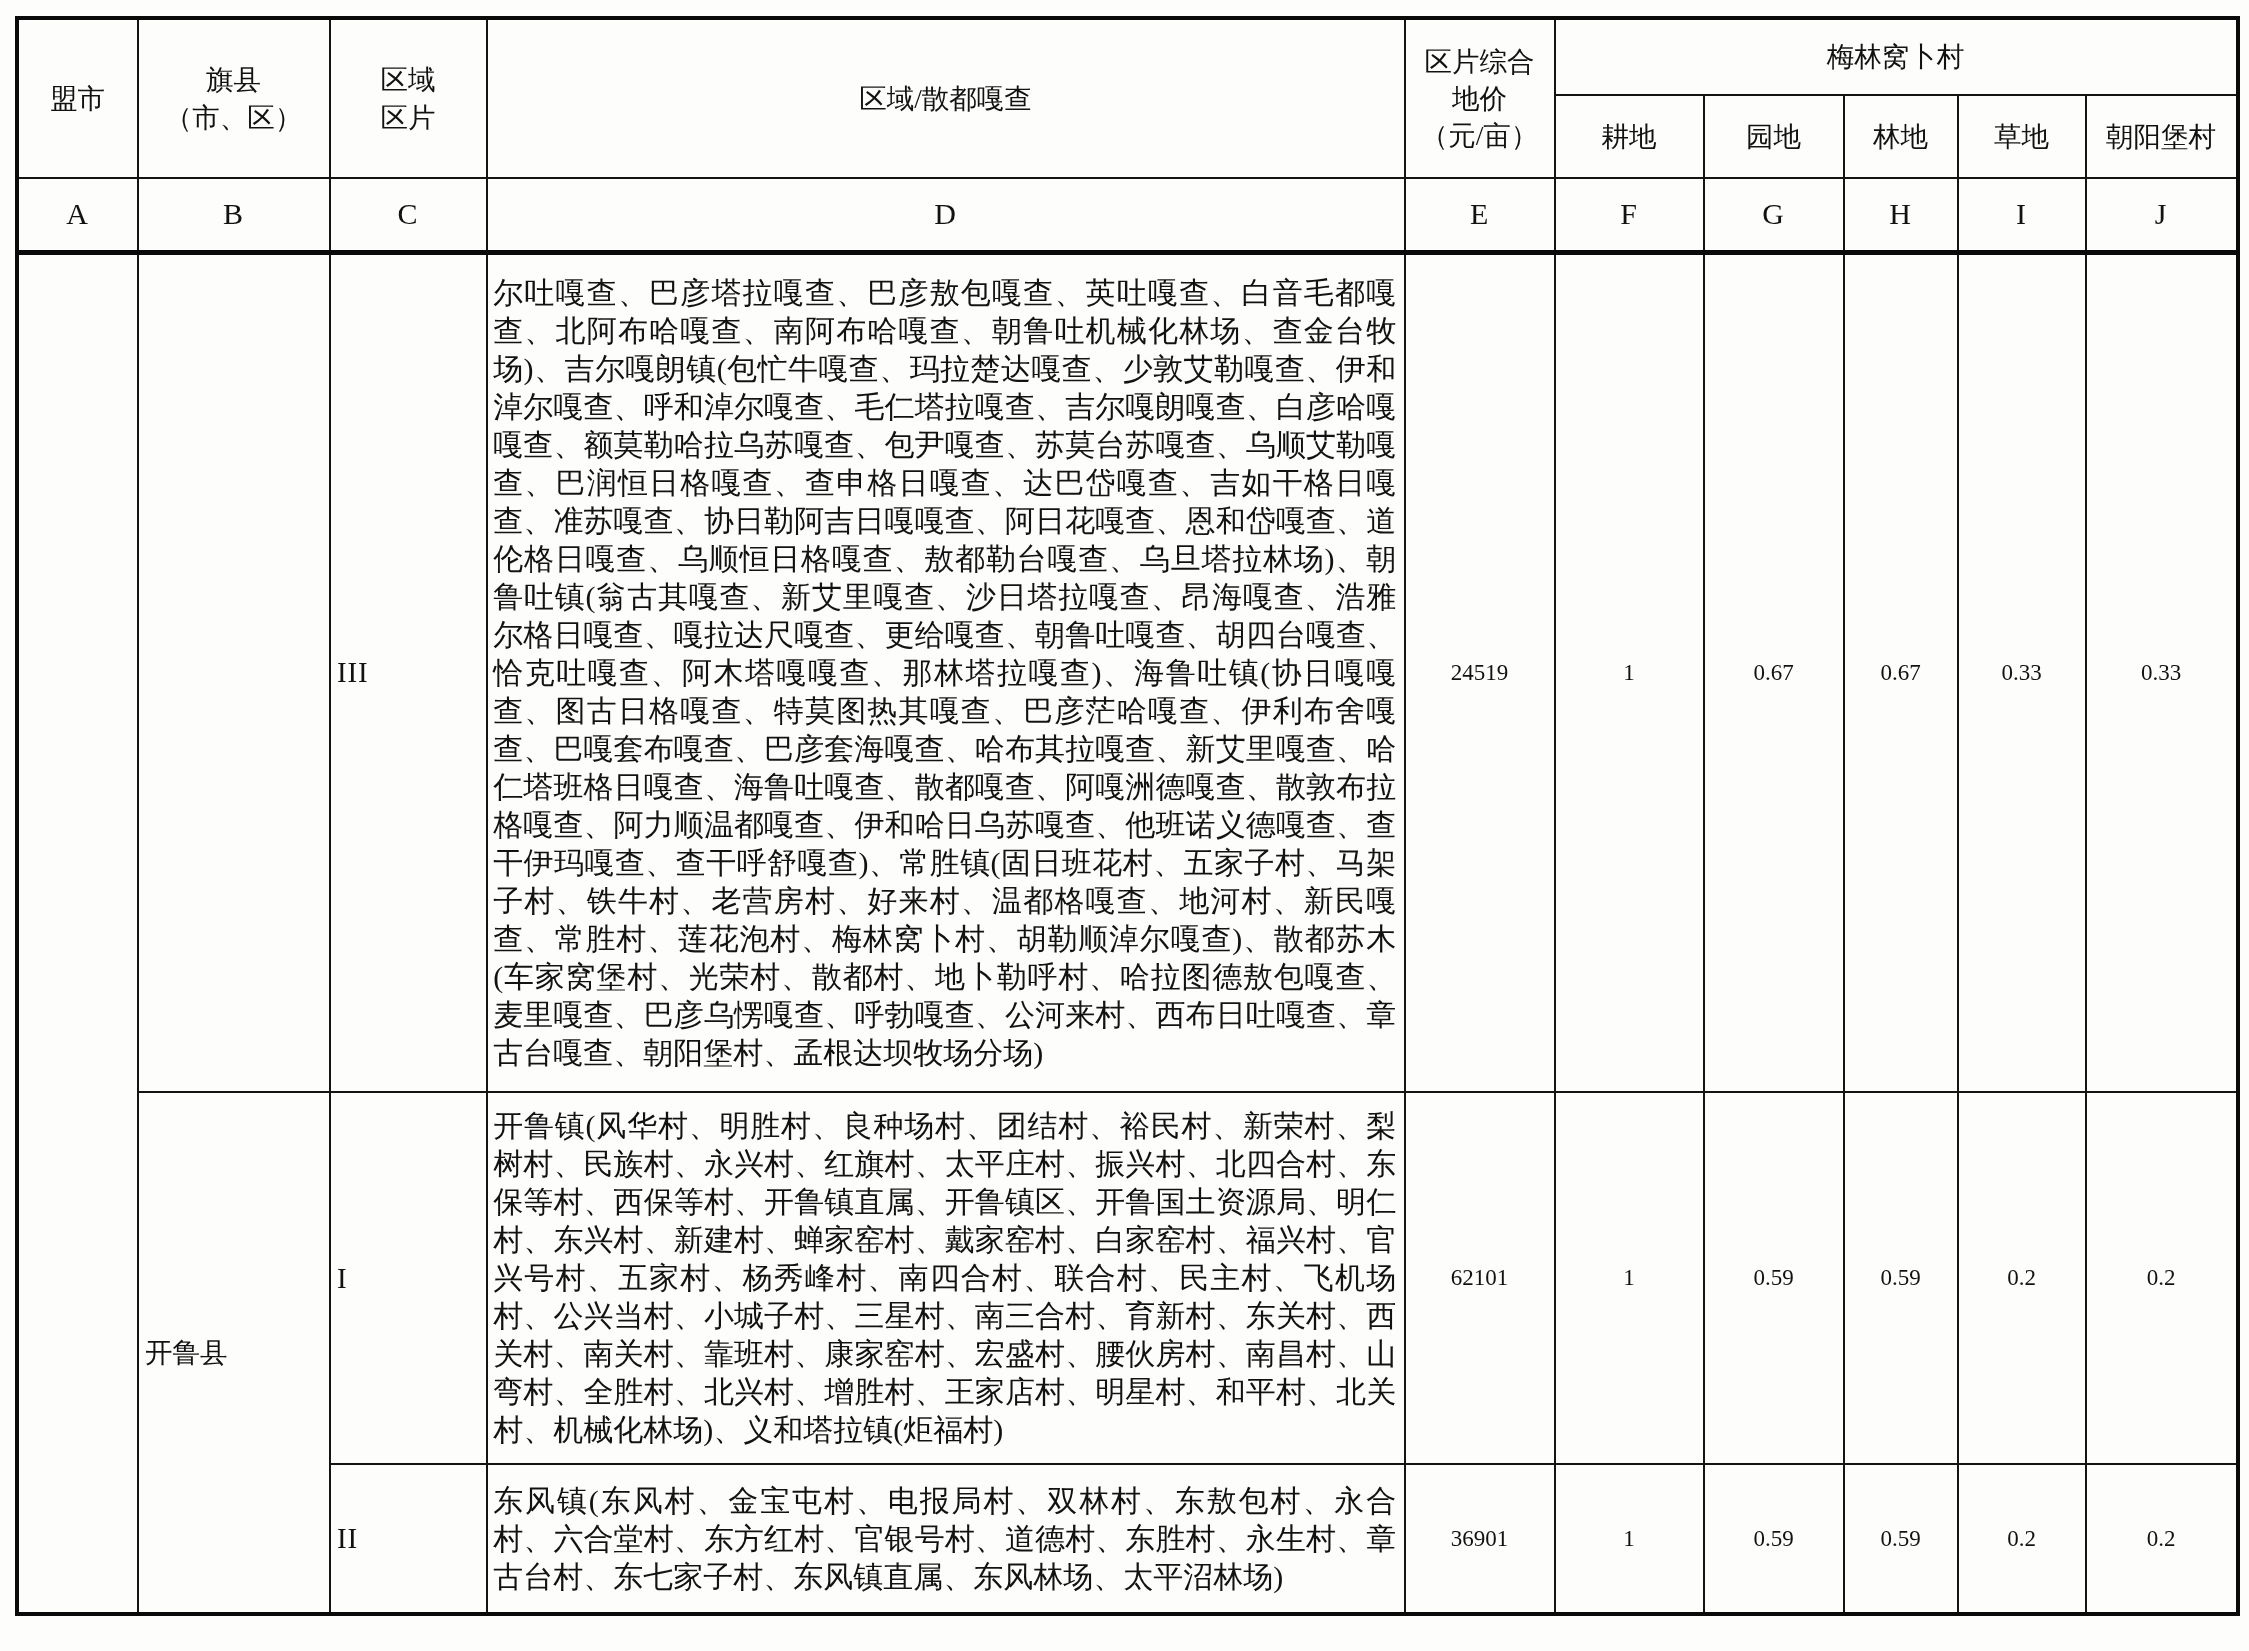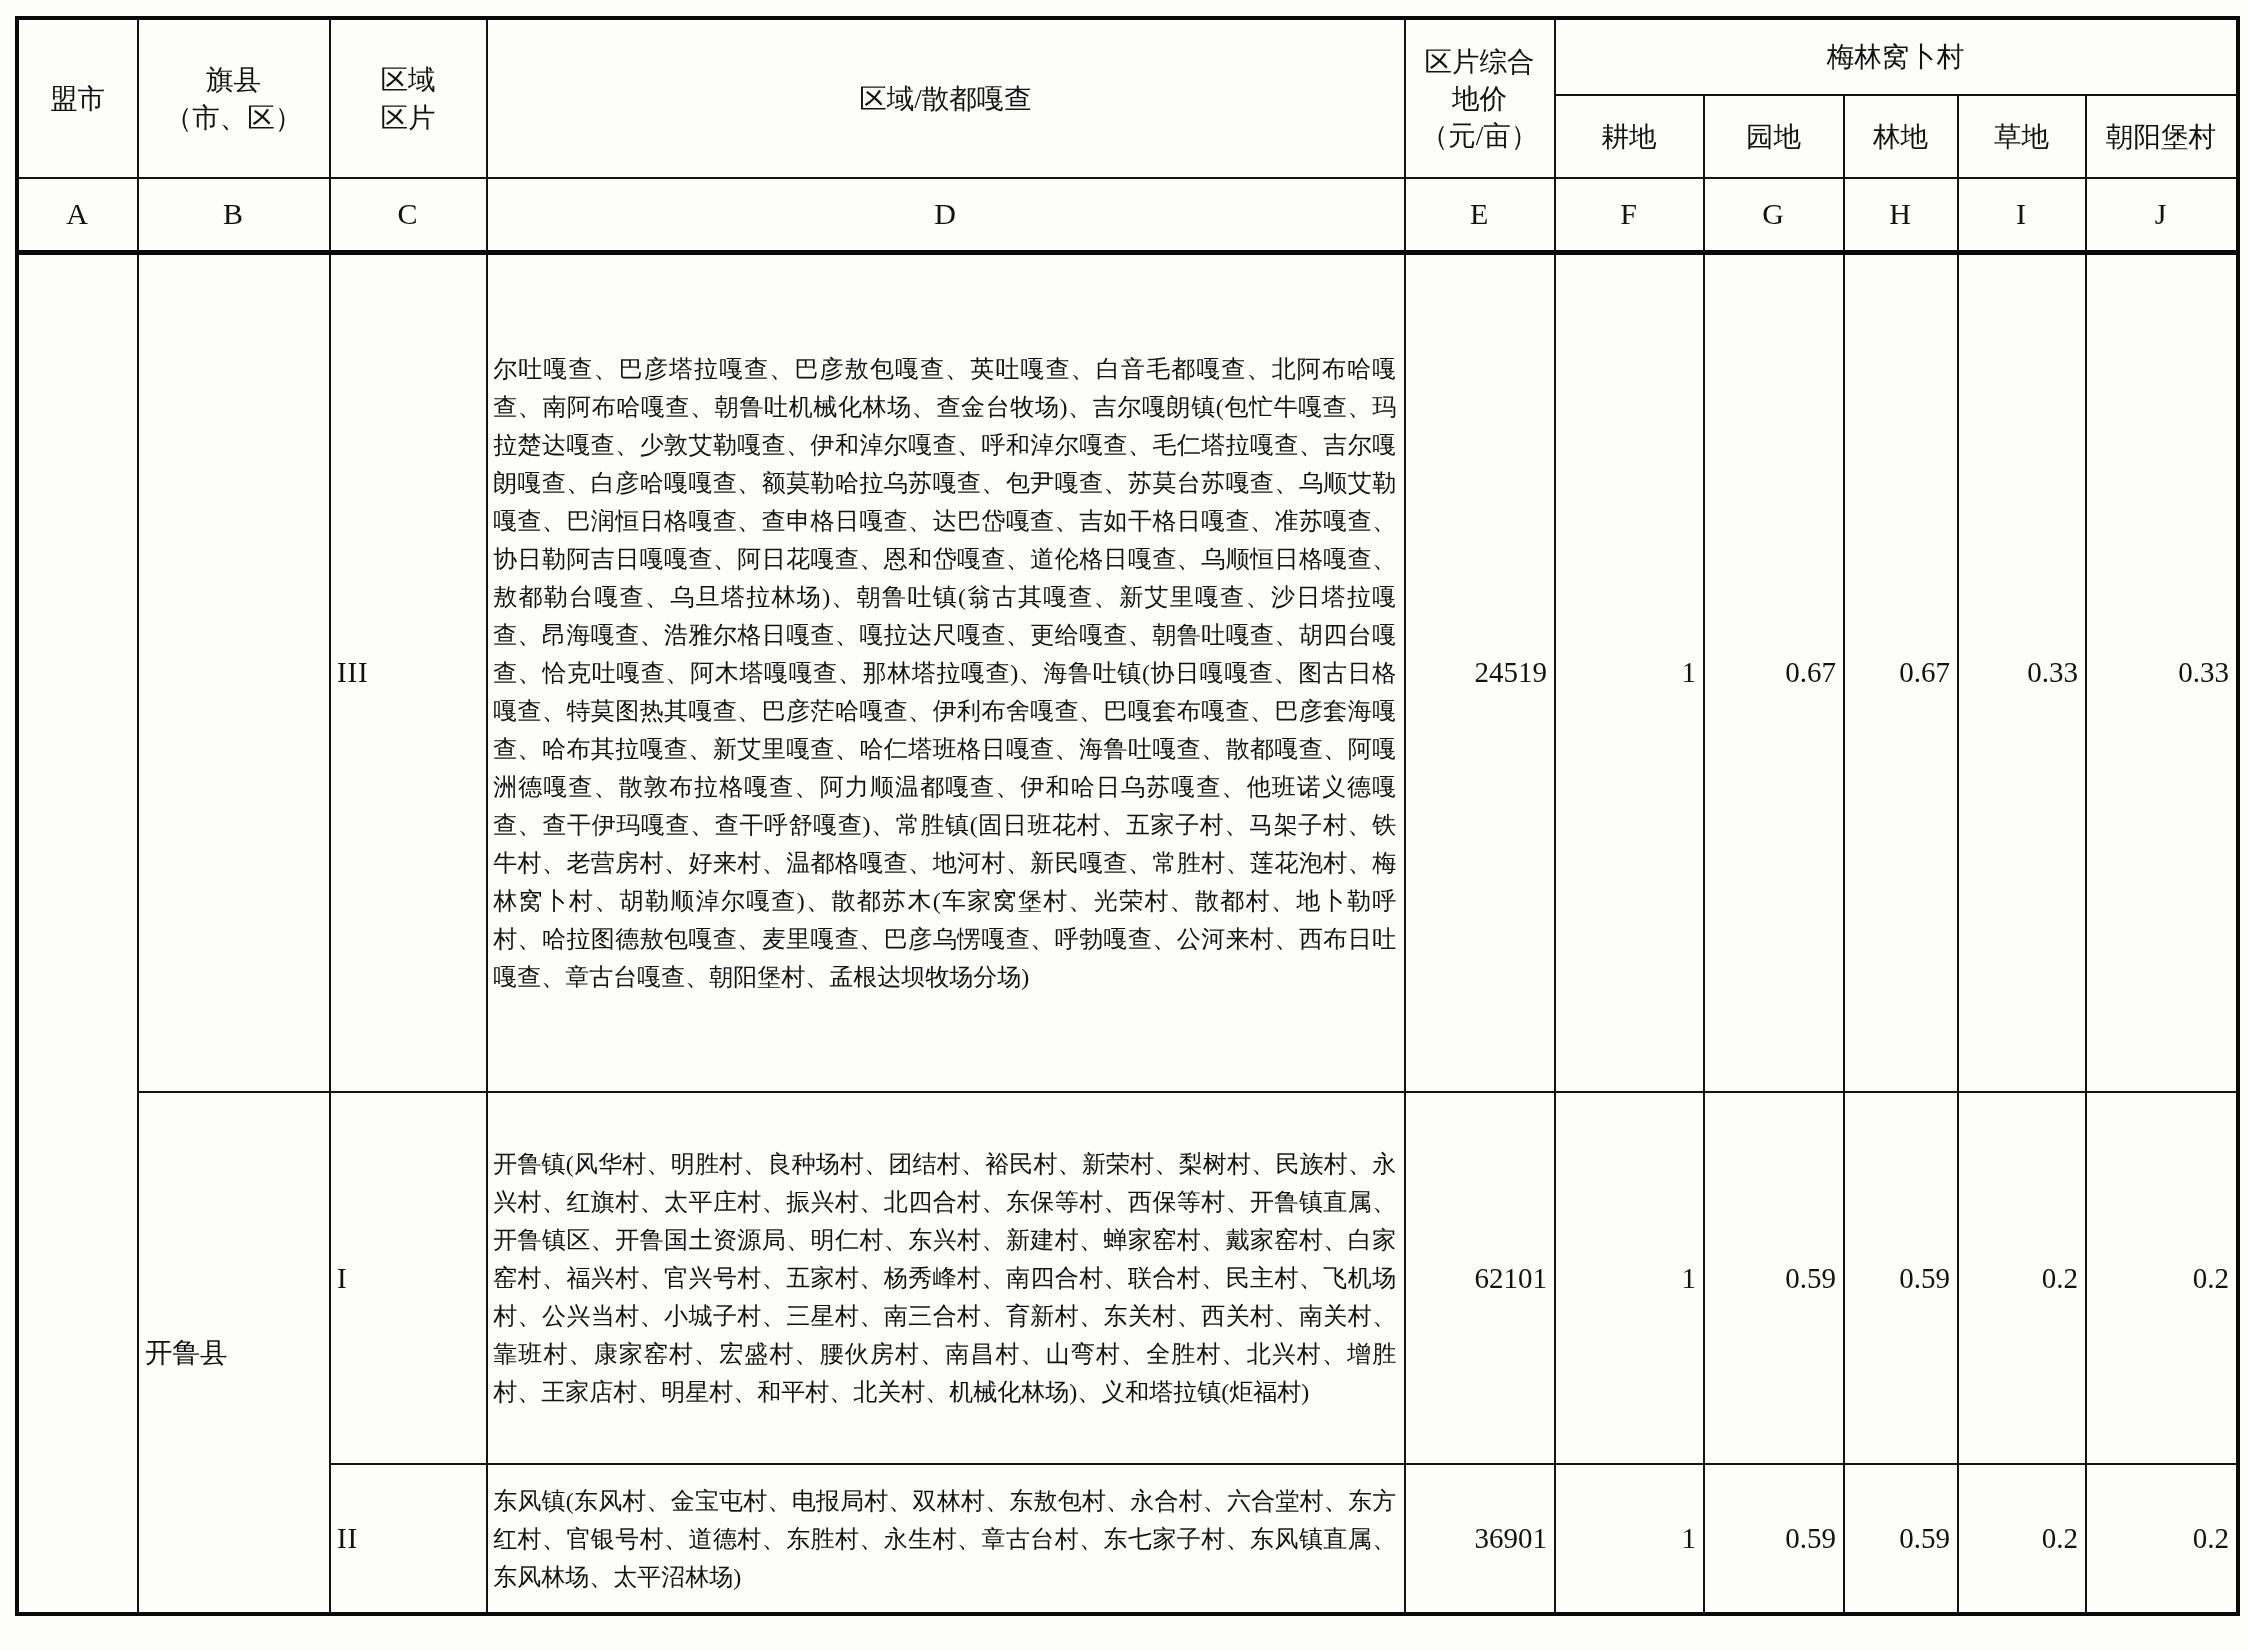--- a/index.html
+++ b/index.html
@@ -53,30 +53,30 @@
   tr.row-ii  { height: 150px;  }
   td.zone-cell {
     text-align: left;
     font-size: 29px;
     letter-spacing: 0.8px;
   }
   td.county-cell {
     font-size: 27.5px;
   }
   td.desc-cell {
-    font-size: 24px;
+    font-size: 30px;
     line-height: 38px;
     text-align: justify;
     text-align-last: left;
     padding: 8px 7.3px 8px 5.7px;
     vertical-align: middle;
   }
   td.num-cell {
-    text-align: right;
-    font-size: 29px;
+    text-align: center;
+    font-size: 23px;
   }
 </style>
 </head>
 <body>
 
 <div class="page">
   <table class="land-table">
     <colgroup>
       <col style="width:121px">
       <col style="width:192px">

